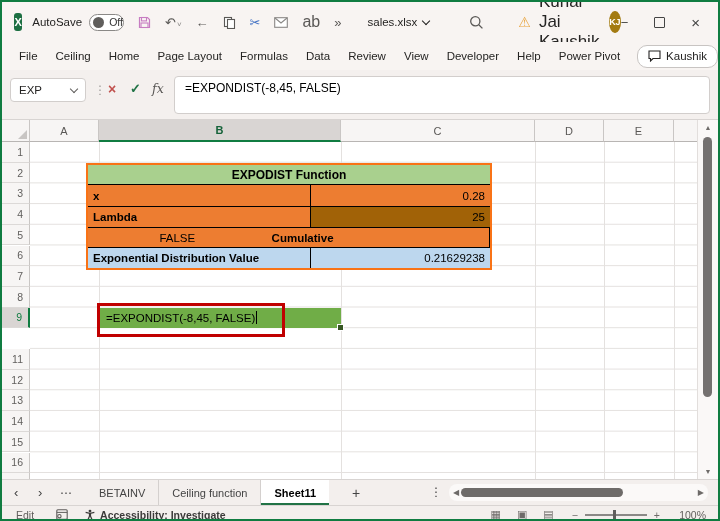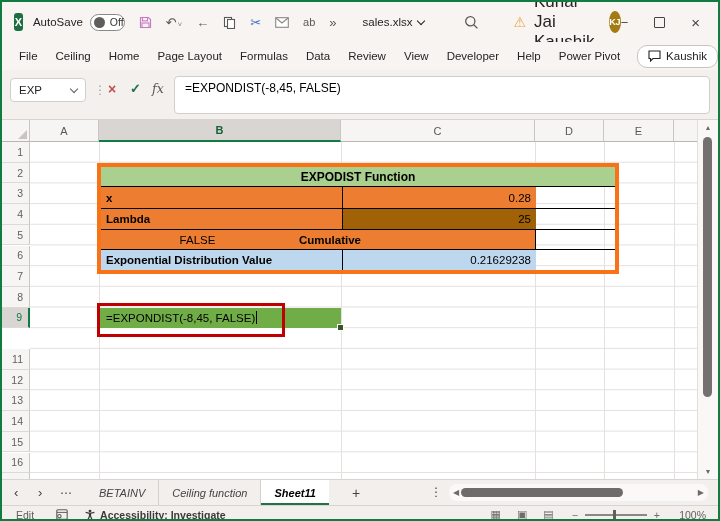--- a/index.html
+++ b/index.html
@@ -69,22 +69,22 @@
   .rowhdr{position:absolute;left:0;width:28px;box-sizing:border-box;background:#F7F5F4;color:#605E5C;
           font-size:10.5px;display:flex;align-items:center;justify-content:flex-end;padding-right:6px;
           border-right:1px solid #C9C6C4;border-bottom:1px solid #DCD9D7;}
   .rowhdr.sel{background:#D9D5D3;color:#107C41;border-right:2px solid #107C41;}
   .cellsbg{position:absolute;left:28px;top:22px;right:0;bottom:0;
            background-image:linear-gradient(to bottom,rgba(0,0,0,0) 0,rgba(0,0,0,0) 19.7px,#E4E1DF 19.7px,#E4E1DF 20.7px);
            background-size:100% 20.7px;}
   .vline{position:absolute;top:22px;bottom:0;width:1px;background:#E4E1DF;}
 
   
-  .xtable{position:absolute;left:95px;top:42.7px;width:522px;box-sizing:border-box;z-index:3;
-          border:4px solid #f97316;}
+  .xtable{position:absolute;left:84px;top:42.7px;width:406px;box-sizing:border-box;z-index:3;
+          border:2px solid #f97316;}
   .trow{display:flex;height:20.7px;box-sizing:border-box;}
   .trow + .trow{border-top:1px solid #000;}
   .tcell{box-sizing:border-box;display:flex;align-items:center;font-size:11.5px;color:#000;overflow:hidden;white-space:nowrap;}
   .tcell.lbl{width:242px;font-weight:bold;padding-left:5px;border-right:1px solid #000;}
   .tcell.val{width:193px;padding:0 5px;}
   .ttitle{height:20.7px;box-sizing:border-box;display:flex;align-items:center;justify-content:center;
           font-size:12px;font-weight:bold;border-bottom:1px solid #000;}
 
   
   .editcell{position:absolute;left:98px;top:187.6px;width:241px;height:20.7px;box-sizing:border-box;z-index:4;
@@ -96,21 +96,21 @@
   
   .vscroll{position:absolute;right:0;top:118px;width:21px;height:359px;background:#FAF8F7;
            border-left:1px solid #E2DEDC;box-sizing:border-box;}
   .vscroll .arr{position:absolute;left:0;right:0;text-align:center;font-size:7px;color:#6E6B69;}
   .vthumb{position:absolute;left:5px;width:9px;border-radius:5px;background:#747170;}
 
   
   .sheetbar{position:absolute;left:0;top:477px;right:0;height:26px;background:#F3EFED;
             border-top:1px solid #D8D4D2;box-sizing:border-box;font-size:11px;color:#3B3A39;}
   .snav{position:absolute;top:0;height:100%;display:flex;align-items:center;color:#444;font-size:13px;}
-  .stabs{position:absolute;left:84px;top:0;height:100%;display:flex;align-items:stretch;font-style:italic;}
+  .stabs{position:absolute;left:84px;top:0;height:100%;display:flex;align-items:stretch;}
   .stab{display:flex;align-items:center;padding:0 13px;color:#444;position:relative;white-space:nowrap;}
   .stab + .stab{border-left:1px solid #D4D0CE;}
   .stab.active{background:#fff;color:#000;font-weight:bold;border-left:1px solid #D4D0CE;
                box-shadow:inset 0 -2px 0 #217346;}
   .newsheet{position:absolute;left:344px;top:3px;width:20px;height:20px;display:flex;align-items:center;
             justify-content:center;font-size:14px;color:#444;}
   .sdots{position:absolute;left:428px;top:5px;color:#444;font-size:12px;}
   .hscroll{position:absolute;left:447px;right:10px;top:4px;height:17px;background:#FBF9F8;border-radius:8px;}
   .hscroll .arr{position:absolute;top:4px;font-size:8px;color:#6E6B69;}
   .hthumb{position:absolute;left:12px;top:4px;width:162px;height:9px;border-radius:5px;background:#6E6B69;}
@@ -158,21 +158,21 @@
             <rect x="4.5" y="3.5" width="7" height="9" fill="#fff" stroke="#5A5856" stroke-width="1.1"></rect>
           </svg>
       </span>
       <span class="ic" style="color:#4472C4;">✂</span>
       <span class="ic">
         <svg width="14" height="11" viewBox="0 0 14 11">
             <rect x="0.7" y="0.7" width="12.6" height="9.6" fill="#fff" stroke="#8A8886" stroke-width="1.1"></rect>
             <path d="M1 1l6 5 6-5" fill="none" stroke="#8A8886" stroke-width="1.1"></path>
           </svg>
       </span>
-      <span class="ic" style="font-size:11px;">ab</span>
+      <span class="ic" style="font-size:16px;">ab</span>
       <span class="ic">»</span>
     </span>
     <span class="fname">
       <span>sales.xlsx</span>
       <span class="chev"></span>
     </span>
     <span class="tb-search">
       <svg width="15" height="15" viewBox="0 0 15 15">
           <circle cx="6.3" cy="6.3" r="4.6" fill="none" stroke="#5A5856" stroke-width="1.3"></circle>
           <line x1="9.8" y1="9.8" x2="13.4" y2="13.4" stroke="#5A5856" stroke-width="1.3"></line>

